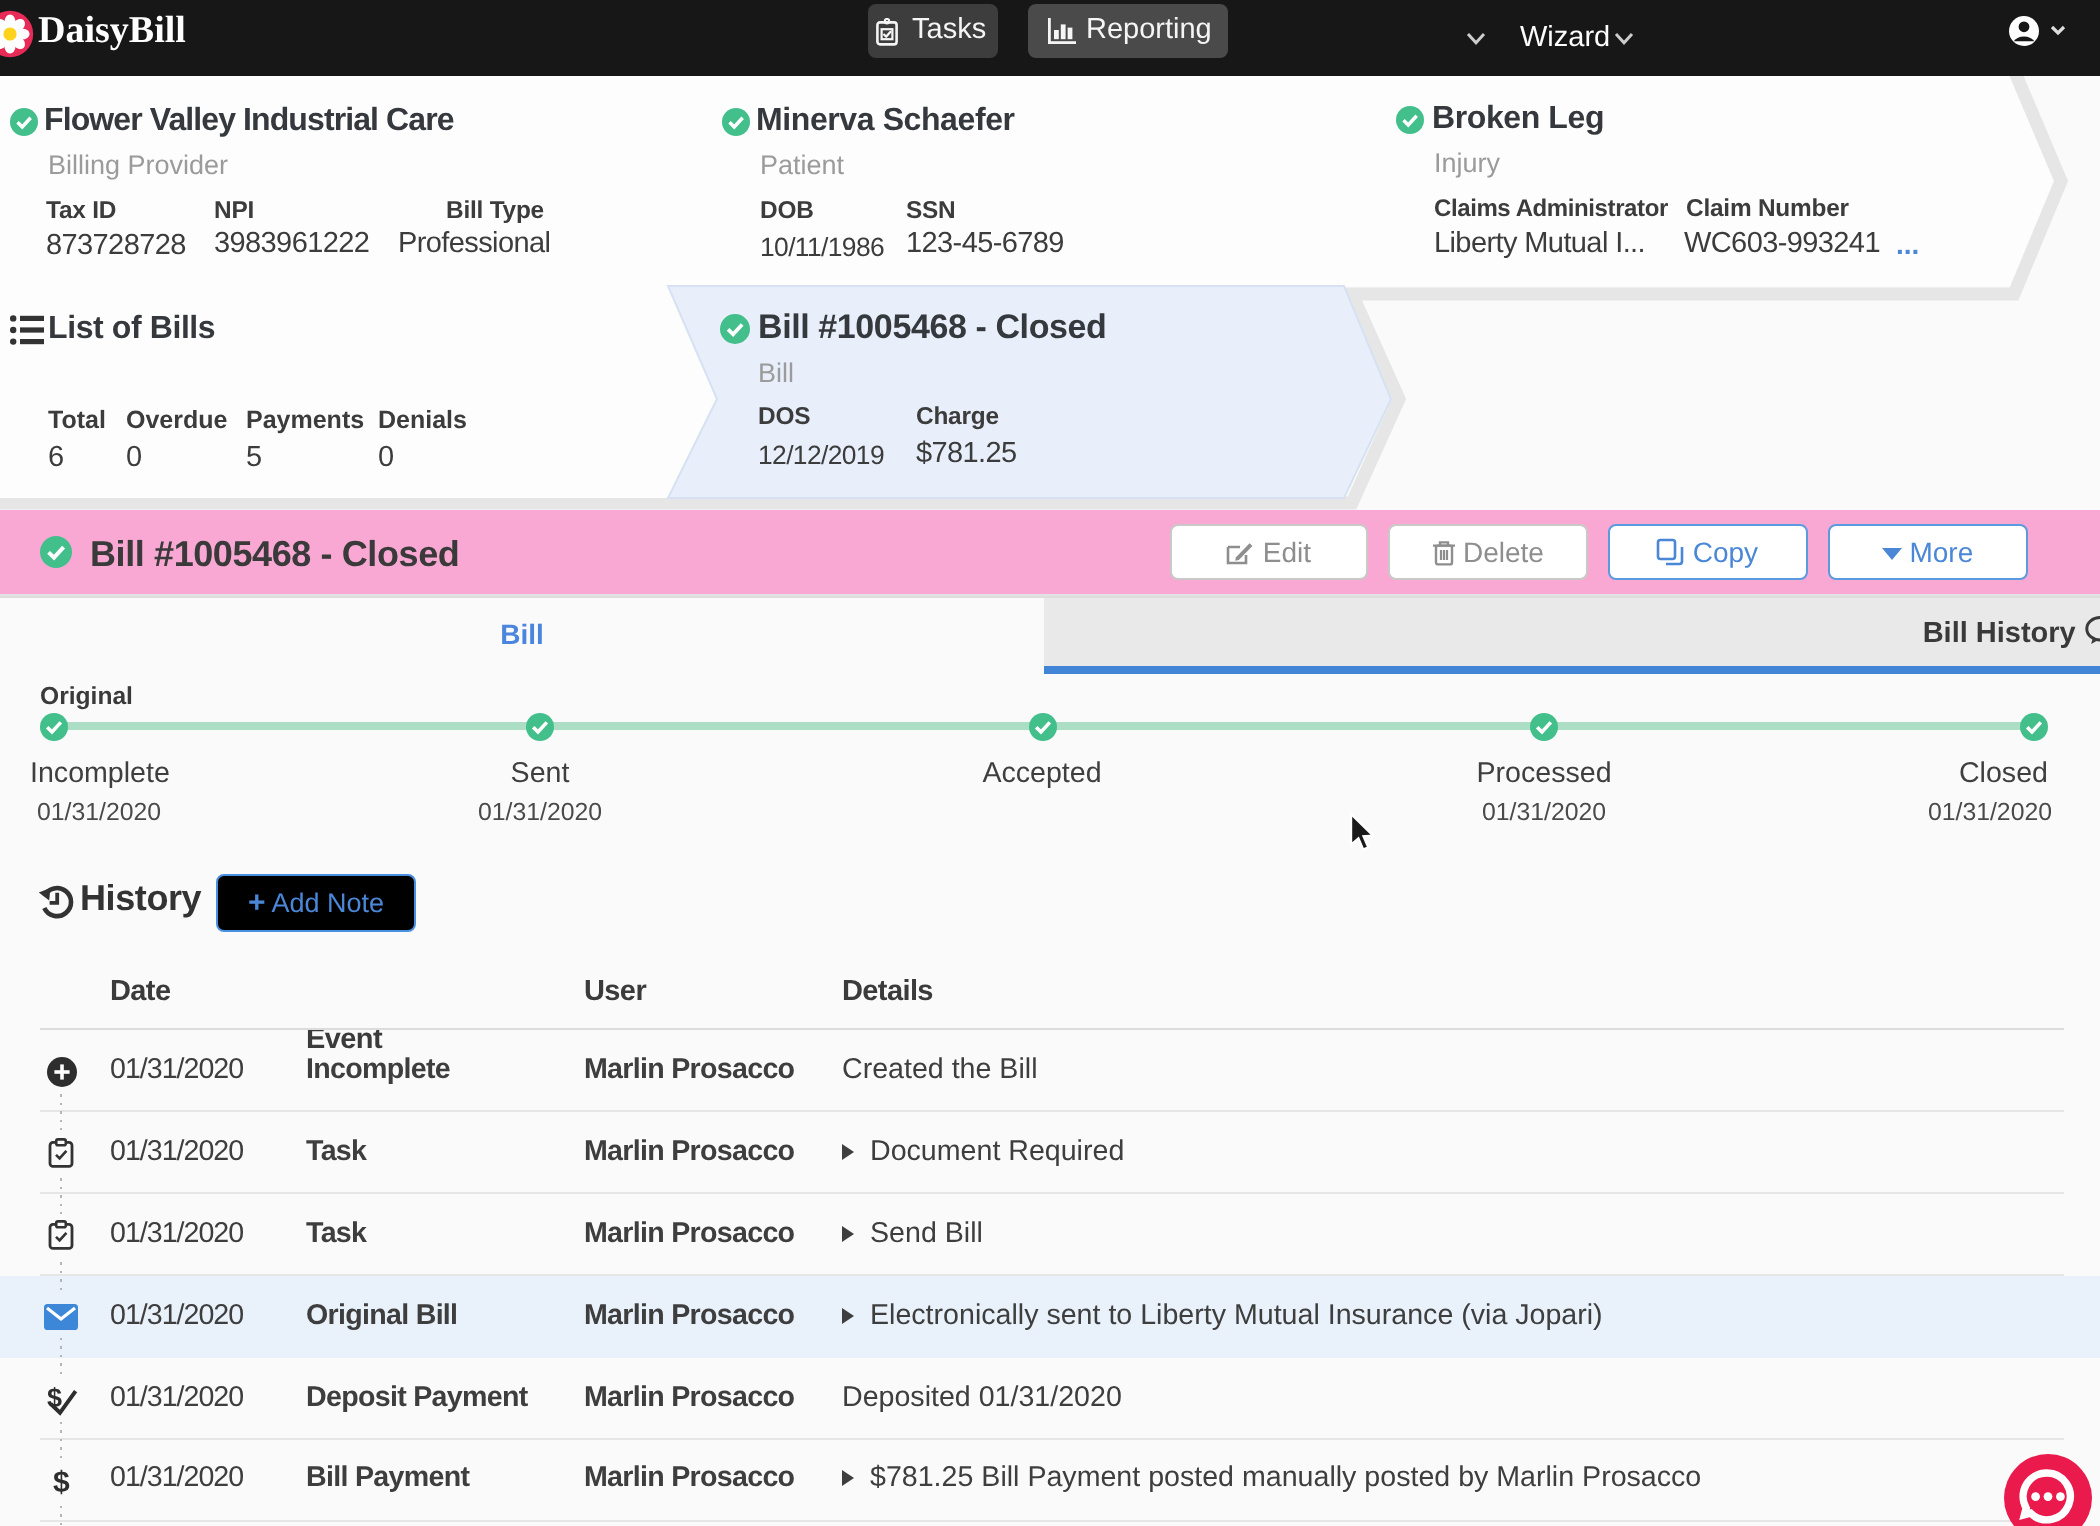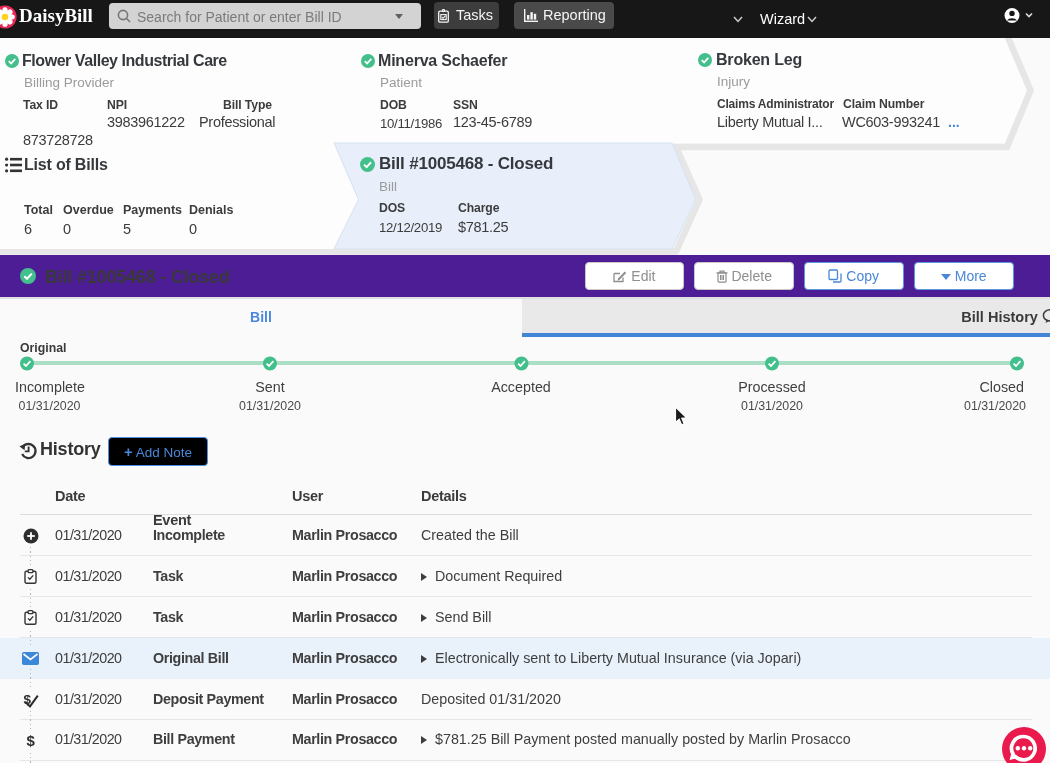--- a/index.html
+++ b/index.html
@@ -14,21 +14,21 @@
 #search .caret { position:absolute; right:18px; top:11px; width:0; height:0; border-left:4.5px solid transparent; border-right:4.5px solid transparent; border-top:5.5px solid #606060; }
 .navbtn { position:absolute; top:2px; height:27px; background:#3d3d3d; border-radius:4px; color:#f5f5f5; font-size:14.5px; line-height:27px; }
 .navlink { position:absolute; top:0; height:38px; line-height:38px; color:#fdfdfd; font-size:14.5px; }
 .bcTitle { font-size:16px; font-weight:bold; color:#35393d; letter-spacing:-0.2px; }
 .bcTitle.lg { font-size:17px; }
 .bcSub { font-size:13.5px; color:#9b9b9b; }
 .bcLbl { font-size:12.2px; font-weight:bold; color:#3c3c3c; letter-spacing:-0.1px; }
 .bcLbl2 { font-size:12.5px; font-weight:bold; color:#3c3c3c; }
 .bcVal { font-size:14.5px; color:#3c3c3c; letter-spacing:-0.3px; }
 
-#sechead { position:absolute; left:0; top:255px; width:1050px; height:42.5px; background:#4c1d95; border-bottom:1px solid #e2e2e2; }
+#sechead { position:absolute; left:0; top:255px; width:1050px; height:42.5px; background:#f9a8d4; border-bottom:1px solid #e2e2e2; }
 #secTitle { position:absolute; left:45px; top:267px; font-size:18px; font-weight:bold; color:#3a3a3a; letter-spacing:-0.2px; }
 .btn { position:absolute; top:6.5px; height:28px; background:#fff; border:1px solid #c9c9c9; border-radius:4px; font-size:14px; color:#8e8e8e; text-align:center; line-height:26px; }
 .btn.blue { border-color:#5c9ae0; color:#4a87d7; }
 
 #tabs { position:absolute; left:0; top:297.5px; width:1050px; height:35px; border-top:1px solid #ddd; background:#fafafa; }
 #tabActive { position:absolute; left:522px; top:0; width:528px; height:35px; background:#e9e9e9; }
 #tabUnderline { position:absolute; left:522px; top:34px; width:528px; height:4px; background:#4285d6; }
 #tabBill { position:absolute; left:0; top:0; width:522px; height:35px; text-align:center; line-height:37px; color:#4a86dd; font-weight:bold; font-size:14px; }
 
 #tlOriginal { position:absolute; left:20px; top:341px; font-size:12.3px; font-weight:bold; color:#3a3a3a; }
@@ -64,28 +64,20 @@
       <ellipse cx="6.1" cy="12" rx="3.9" ry="2.8"></ellipse>
       <ellipse cx="17.9" cy="12" rx="3.9" ry="2.8"></ellipse>
       <ellipse cx="7.9" cy="7.9" rx="2.8" ry="3.9" transform="rotate(-45 7.9 7.9)"></ellipse>
       <ellipse cx="16.1" cy="16.1" rx="2.8" ry="3.9" transform="rotate(-45 16.1 16.1)"></ellipse>
       <ellipse cx="16.1" cy="7.9" rx="2.8" ry="3.9" transform="rotate(45 16.1 7.9)"></ellipse>
       <ellipse cx="7.9" cy="16.1" rx="2.8" ry="3.9" transform="rotate(45 7.9 16.1)"></ellipse>
     </g>
     <circle cx="12" cy="12" r="3.3" fill="#ffd21e"></circle>
   </svg>
   <div id="logoTxt">DaisyBill</div>
-  <div id="search">
-    <svg class="abs" style="left:8px;top:6px" width="14" height="14" viewBox="0 0 14 14">
-        <circle cx="6" cy="6" r="4.6" fill="none" stroke="#767676" stroke-width="1.6"></circle>
-        <line x1="9.5" y1="9.5" x2="13" y2="13" stroke="#767676" stroke-width="1.6"></line>
-      </svg>
-    <div class="ph">Search for Patient or enter Bill ID</div>
-    <div class="caret"></div>
-  </div>
   <div class="navbtn" style="left:434px;width:65px;">
     <svg class="abs" style="left:4px;top:7px" width="11" height="14" viewBox="0 0 11 14">
         <rect x="0.7" y="2.2" width="9.6" height="11" rx="1.3" fill="none" stroke="#f5f5f5" stroke-width="1.3"></rect>
         <circle cx="5.5" cy="1.6" r="1.1" fill="none" stroke="#f5f5f5" stroke-width="1.1"></circle>
         <rect x="2.8" y="5.6" width="5.4" height="5" fill="none" stroke="#f5f5f5" stroke-width="1.1"></rect>
         <path d="M3.7 8 L5.1 9.3 L7.5 6.6" fill="none" stroke="#f5f5f5" stroke-width="1.1"></path>
       </svg>
     <span style="margin-left:22px">Tasks</span>
   </div>
   <div class="navbtn" style="left:514px;width:100px;background:#4a4a4a;">
@@ -123,21 +115,21 @@
 <div id="bc">
   <svg class="abs" style="left:5px;top:54px" width="14" height="14" viewBox="0 0 16 16">
       <circle cx="8" cy="8" r="8" fill="#43bf8c"></circle>
       <path d="M4.3 8.2 L7 10.8 L11.8 5.6" fill="none" stroke="#fff" stroke-width="2"></path>
     </svg>
   <div class="abs bcTitle" style="left:22px;top:52px;letter-spacing:-0.45px;">Flower Valley Industrial Care</div>
   <div class="abs bcSub" style="left:24px;top:75px;">Billing Provider</div>
   <div class="abs bcLbl" style="left:23px;top:98px;">Tax ID</div>
   <div class="abs bcLbl" style="left:107px;top:98px;">NPI</div>
   <div class="abs bcLbl" style="left:199px;top:98px;padding-left:24px;">Bill Type</div>
-  <div class="abs bcVal" style="left:23px;top:132px;">873728728</div>
+  <div class="abs bcVal" style="left:23px;top:115px;">873728728</div>
   <div class="abs bcVal" style="left:107px;top:114px;">3983961222</div>
   <div class="abs bcVal" style="left:199px;top:114px;">Professional</div>
 
   <svg class="abs" style="left:361px;top:54px" width="14" height="14" viewBox="0 0 16 16">
       <circle cx="8" cy="8" r="8" fill="#43bf8c"></circle>
       <path d="M4.3 8.2 L7 10.8 L11.8 5.6" fill="none" stroke="#fff" stroke-width="2"></path>
     </svg>
   <div class="abs bcTitle" style="left:378px;top:52px;">Minerva Schaefer</div>
   <div class="abs bcSub" style="left:380px;top:75px;">Patient</div>
   <div class="abs bcLbl" style="left:380px;top:98px;">DOB</div>

